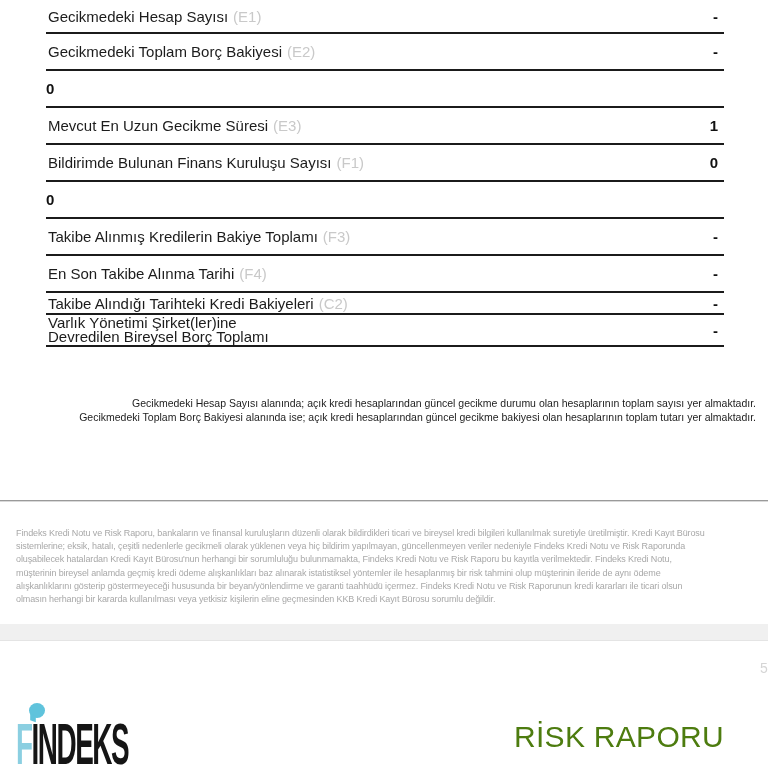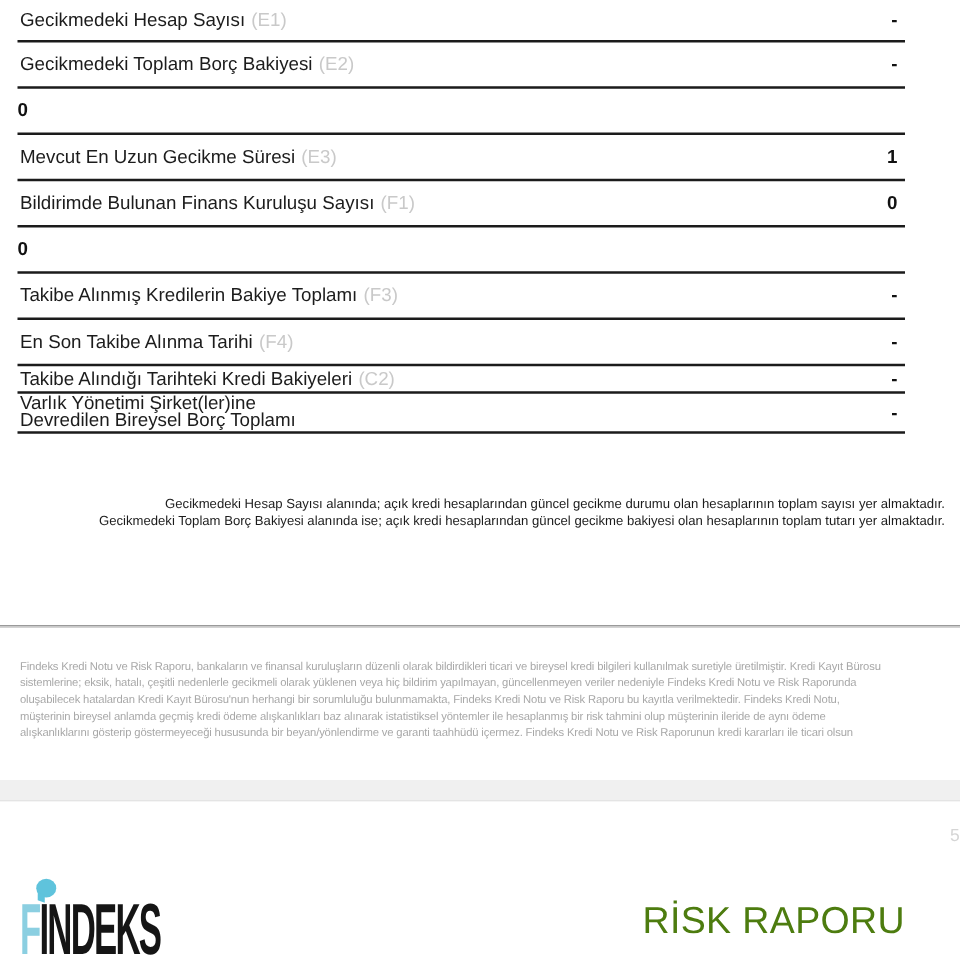--- a/index.html
+++ b/index.html
@@ -10,21 +10,21 @@
     overflow:hidden;
     background:#ffffff;
     font-family:"Liberation Sans", sans-serif;
     color:#1b1b1b;
   }
 
   
   .metrics { position:absolute; top:0; left:14px; width:710px; }
   .row {
     display:flex; align-items:center; justify-content:space-between;
-    height:37px; border-bottom:2px solid #1b1b1b;
+    height:37px; border-bottom:2px solid #1b1b1b;margin-left:32px;
   }
   .row.first { height:34px; }
   .row.compact { height:22px; }
   .row.tall { height:32px; }
   .row .label { font-size:15px; color:#1c1c1c; padding-left:2px; white-space:nowrap; }
   .row .label .code { color:#c9c9c9; margin-left:5px; }
   .row .label2line { line-height:14.5px; }
   .row .value { font-size:15px; font-weight:700; color:#111; padding-right:6px; white-space:nowrap; }
 
   
@@ -134,20 +134,21 @@
 </div>
 
 <div class="divider"></div>
 
 <div class="disclaimer">
   <div>Findeks Kredi Notu ve Risk Raporu, bankaların ve finansal kuruluşların düzenli olarak bildirdikleri ticari ve bireysel kredi bilgileri kullanılmak suretiyle üretilmiştir. Kredi Kayıt Bürosu</div>
   <div>sistemlerine; eksik, hatalı, çeşitli nedenlerle gecikmeli olarak yüklenen veya hiç bildirim yapılmayan, güncellenmeyen veriler nedeniyle Findeks Kredi Notu ve Risk Raporunda</div>
   <div>oluşabilecek hatalardan Kredi Kayıt Bürosu'nun herhangi bir sorumluluğu bulunmamakta, Findeks Kredi Notu ve Risk Raporu bu kayıtla verilmektedir. Findeks Kredi Notu,</div>
   <div>müşterinin bireysel anlamda geçmiş kredi ödeme alışkanlıkları baz alınarak istatistiksel yöntemler ile hesaplanmış bir risk tahmini olup müşterinin ileride de aynı ödeme</div>
   <div>alışkanlıklarını gösterip göstermeyeceği hususunda bir beyan/yönlendirme ve garanti taahhüdü içermez. Findeks Kredi Notu ve Risk Raporunun kredi kararları ile ticari olsun</div>
+  <div>olmasın herhangi bir kararda kullanılması veya yetkisiz kişilerin eline geçmesinden KKB Kredi Kayıt Bürosu sorumlu değildir.</div>
 </div>
 
 <div class="band"></div>
 
 <div class="pagenum">5</div>
 
 <div class="logo">
   <div class="logo-dot"></div>
   <div class="logo-text"><span class="logo-f">F</span><span>INDEKS</span></div>
 </div>

